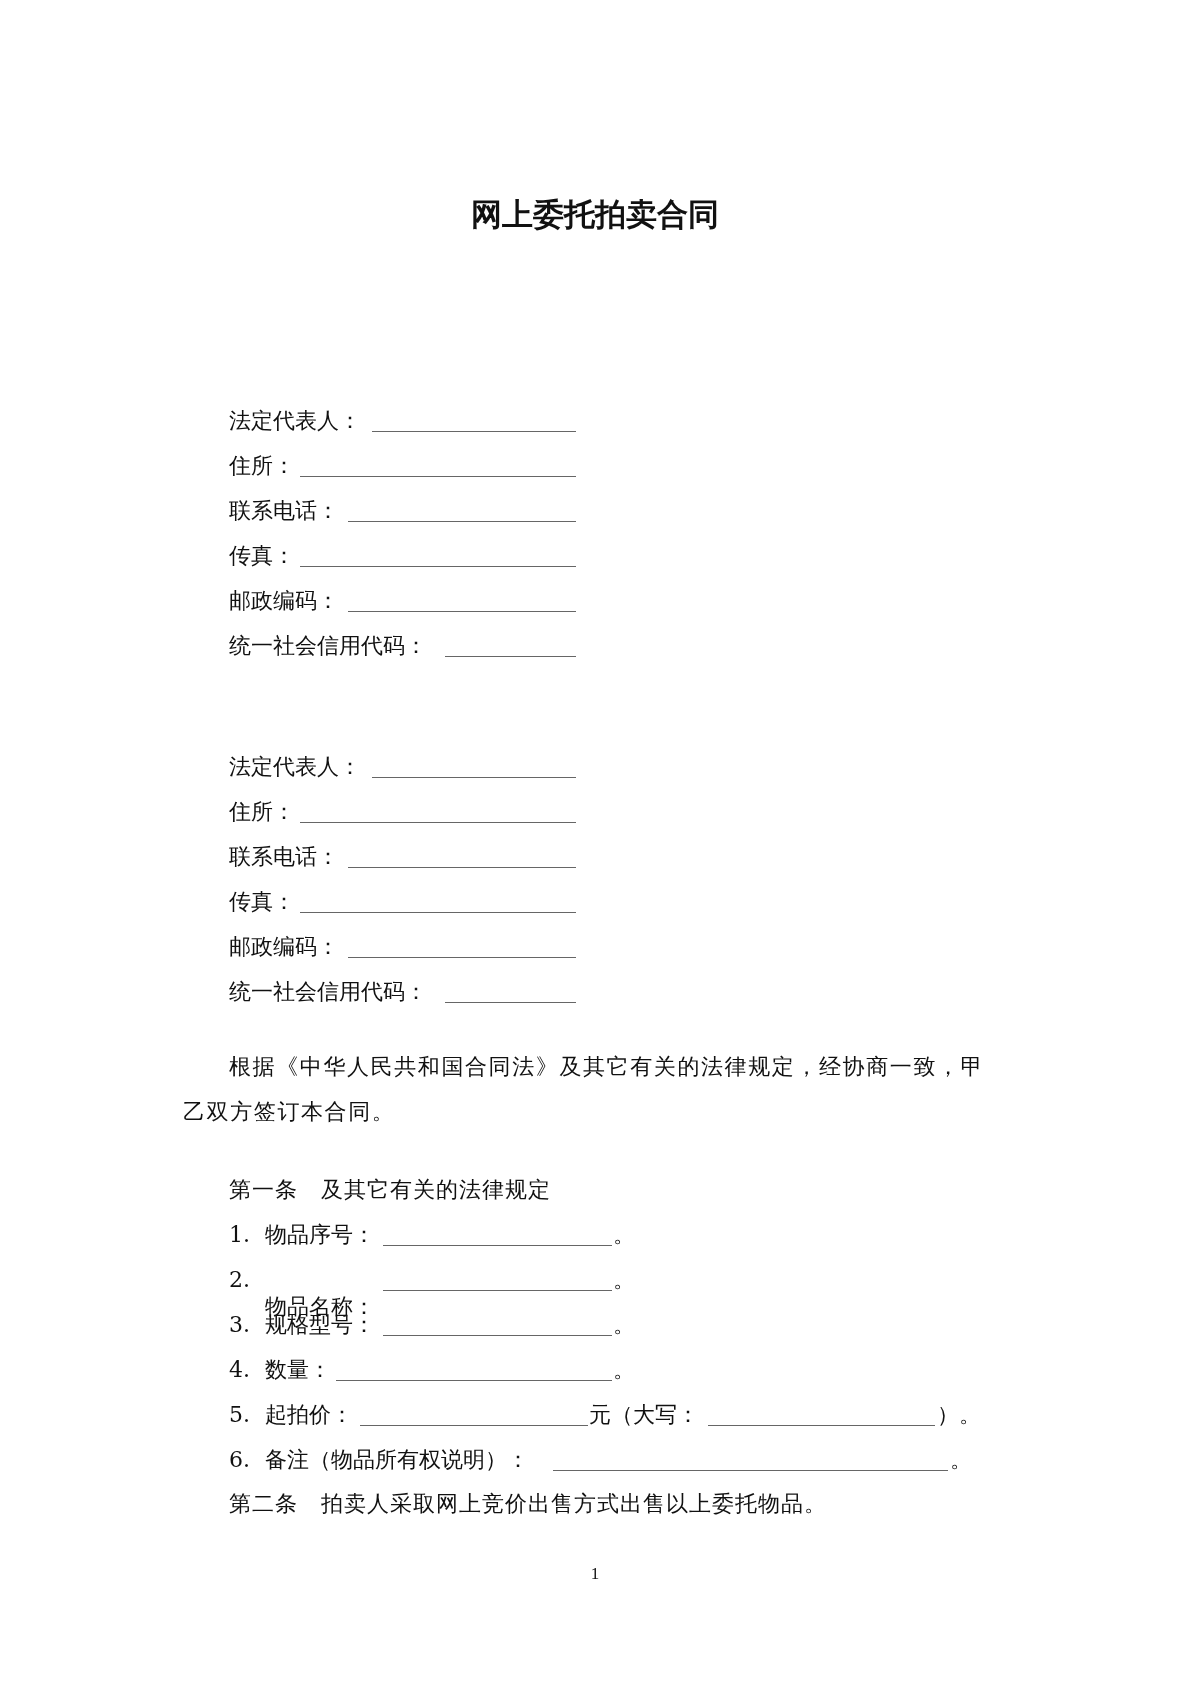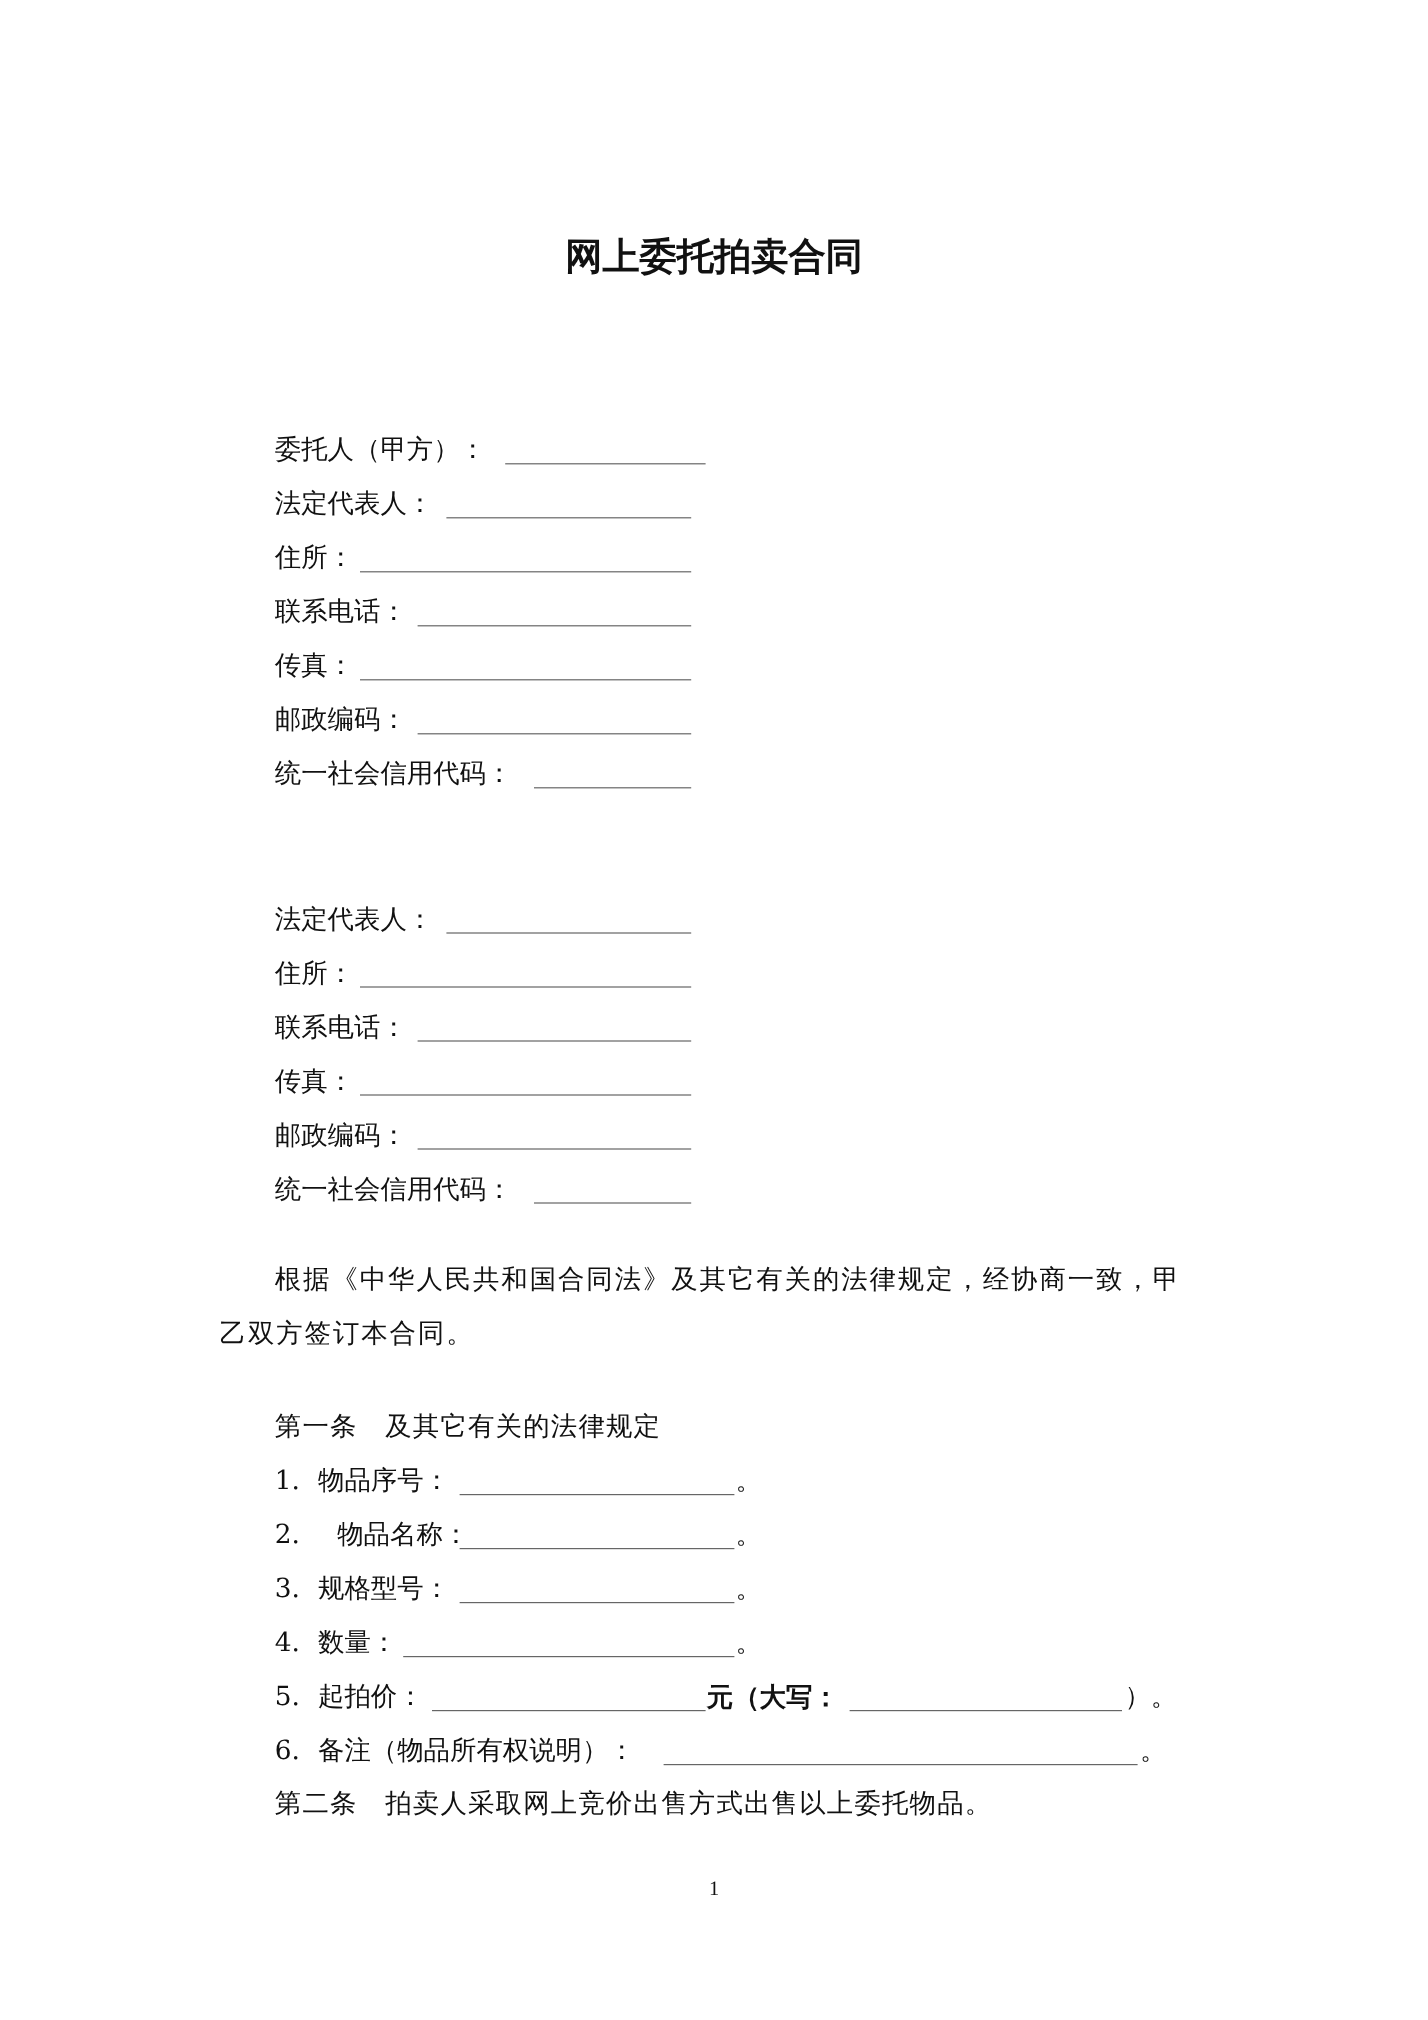--- a/index.html
+++ b/index.html
@@ -15,24 +15,20 @@
              font-size: 17px; font-family: "Liberation Serif", serif; }
 </style>
 </head>
 <body>
 
 <div class="page">
 
   <div class="title">网上委托拍卖合同</div>
 
 
-  <div class="line" style="top:361px; left:229px; width:380px;">
-    <span class="txt" style="left:0;">委托人（甲方）：</span>
-    <span class="blank" style="left:192px; width:167px; top:25px;"></span>
-  </div>
   <div class="line" style="top:406px; left:229px; width:380px;">
     <span class="txt" style="left:0;">法定代表人：</span>
     <span class="blank" style="left:143px; width:204px; top:25px;"></span>
   </div>
   <div class="line" style="top:451px; left:229px; width:380px;">
     <span class="txt" style="left:0;">住所：</span>
     <span class="blank" style="left:71px; width:276px; top:25px;"></span>
   </div>
   <div class="line" style="top:496px; left:229px; width:380px;">
     <span class="txt" style="left:0;">联系电话：</span>
@@ -82,41 +78,41 @@
   <div class="line" style="top:1175px; left:229px; width:500px; letter-spacing:1px;">第一条　及其它有关的法律规定</div>
 
   <div class="line" style="top:1220px; left:229px; width:420px;">
     <span class="txt" style="left:0;">1.</span>
     <span class="txt" style="left:36px;">物品序号：</span>
     <span class="blank" style="left:154px; width:229px; top:25px;"></span>
     <span class="txt" style="left:384px;">。</span>
   </div>
   <div class="line" style="top:1265px; left:229px; width:420px;">
     <span class="txt" style="left:0;">2.</span>
-    <span class="txt" style="left:52px;">物品名称：</span>
+    <span class="txt" style="left:36px;margin-top:27px;">物品名称：</span>
     <span class="blank" style="left:154px; width:229px; top:25px;"></span>
     <span class="txt" style="left:384px;">。</span>
   </div>
   <div class="line" style="top:1310px; left:229px; width:420px;">
     <span class="txt" style="left:0;">3.</span>
     <span class="txt" style="left:36px;">规格型号：</span>
     <span class="blank" style="left:154px; width:229px; top:25px;"></span>
     <span class="txt" style="left:384px;">。</span>
   </div>
   <div class="line" style="top:1355px; left:229px; width:420px;">
     <span class="txt" style="left:0;">4.</span>
     <span class="txt" style="left:36px;">数量：</span>
     <span class="blank" style="left:107px; width:276px; top:25px;"></span>
     <span class="txt" style="left:384px;">。</span>
   </div>
   <div class="line" style="top:1400px; left:229px; width:780px;">
     <span class="txt" style="left:0;">5.</span>
     <span class="txt" style="left:36px;">起拍价：</span>
     <span class="blank" style="left:131px; width:228px; top:25px;"></span>
-    <span class="txt" style="left:360px;font-weight:bold;">元（大写：</span>
+    <span class="txt" style="left:360px;">元（大写：</span>
     <span class="blank" style="left:479px; width:227px; top:25px;"></span>
     <span class="txt" style="left:708px;">）。</span>
   </div>
   <div class="line" style="top:1445px; left:229px; width:780px;">
     <span class="txt" style="left:0;">6.</span>
     <span class="txt" style="left:36px;">备注（物品所有权说明）：</span>
     <span class="blank" style="left:324px; width:395px; top:25px;"></span>
     <span class="txt" style="left:721px;">。</span>
   </div>
 

